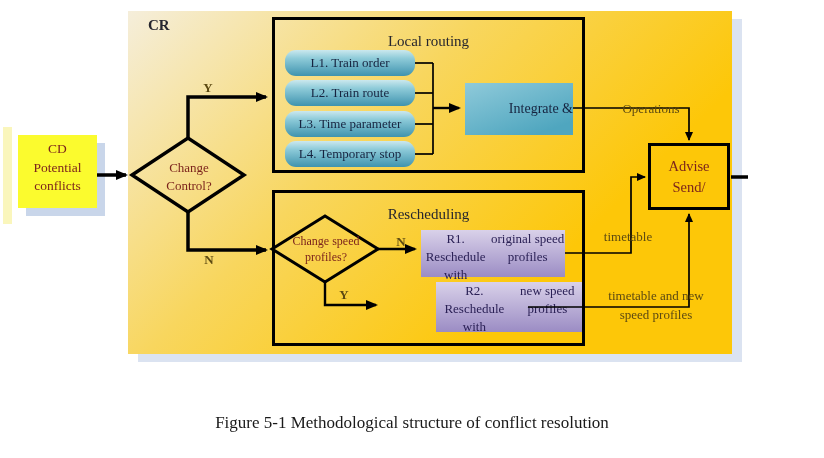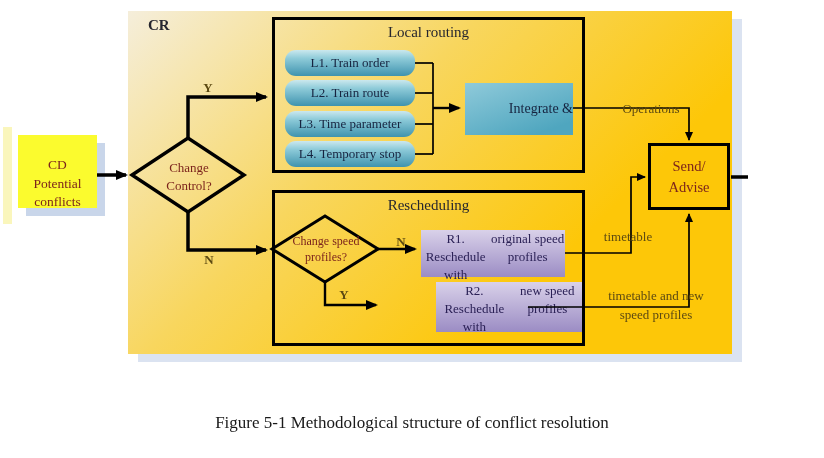--- a/index.html
+++ b/index.html
@@ -14,28 +14,28 @@
   #cr-shadow{left:138px;top:19px;width:604px;height:343px;background:var(--panel_shadow);}
   #cr-panel{
     left:128px;top:11px;width:604px;height:343px;
     background:linear-gradient(135deg,var(--cr_light) 0%,var(--cr_mid) 38%,var(--cr_gold) 72%,var(--cr_gold) 100%);
   }
   #cr-label{left:148px;top:17px;font-size:15px;font-weight:bold;color:var(--title_text);}
   
   #cd-shadow{left:26px;top:143px;width:79px;height:73px;background:var(--cd_shadow);}
   #cd-box{
     left:18px;top:135px;width:79px;height:73px;background:var(--cd_bg);
-    color:var(--dark_red);font-size:13.5px;line-height:1.38;text-align:center;padding-top:21px;
+    color:var(--dark_red);font-size:13.5px;line-height:1.38;text-align:center;padding-top:5px;
     box-sizing:border-box;
   }
   
   .frame{border:3.5px solid #000;box-sizing:border-box;background:transparent;}
   #local-routing{left:272px;top:17px;width:313px;height:156px;}
   #rescheduling{left:272px;top:190px;width:313px;height:156px;}
-  .frame-title{width:100%;text-align:center;margin-top:4px;font-size:15px;color:var(--title_text);}
+  .frame-title{width:100%;text-align:center;margin-top:13px;font-size:15px;color:var(--title_text);}
   
   .teal{
     background:linear-gradient(180deg,var(--teal_light) 0%,var(--teal_mid) 32%,var(--teal_dark) 100%);
     color:var(--navy_text);font-size:13px;text-align:center;box-sizing:border-box;
     display:flex;align-items:center;justify-content:center;border-radius:11px;
   }
   .lbox{left:285px;width:130px;height:26px;}
   #integrate-box{
     left:465px;top:83px;width:108px;height:52px;
     background:linear-gradient(160deg,var(--integrate_light) 0%,var(--integrate_dark) 85%);
@@ -112,22 +112,22 @@
   <div class="abs z2 purple" id="r1-box">
     <div>R1. Reschedule with</div>
     <div>original speed profiles</div>
   </div>
   <div class="abs z2 purple" id="r2-box">
     <div>R2. Reschedule with</div>
     <div>new speed profiles</div>
   </div>
 
   <div class="abs" id="send-advise">
+    <div>Advise</div>
     <div>Send/</div>
-    <div>Advise</div>
   </div>
 
   <div class="abs dtext" id="d1-text">
     <div>Change</div>
     <div>Control?</div>
   </div>
   <div class="abs dtext" id="d2-text">
     <div>Change speed</div>
     <div>profiles?</div>
   </div>

